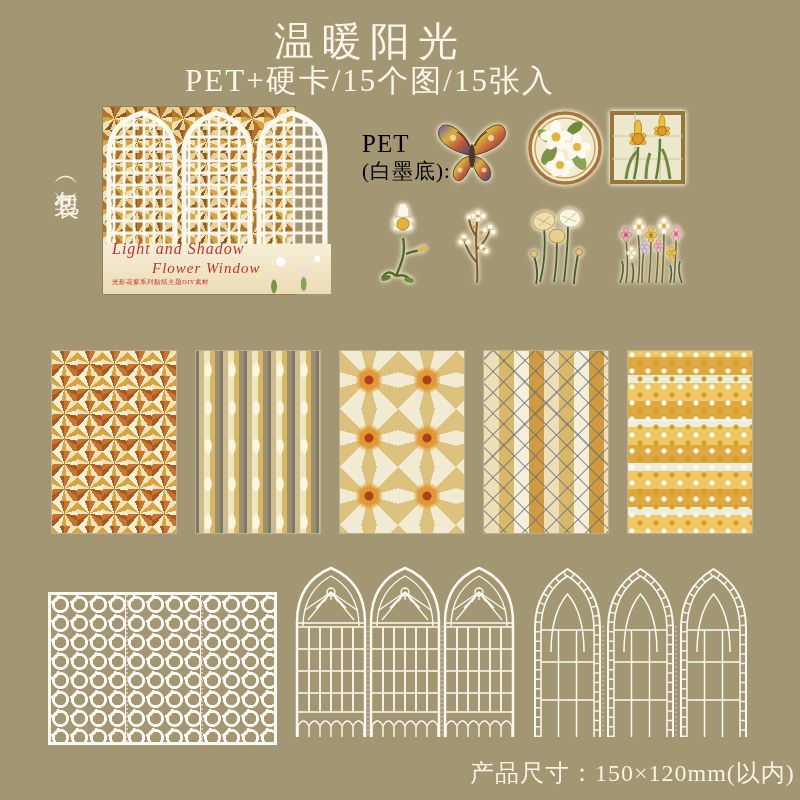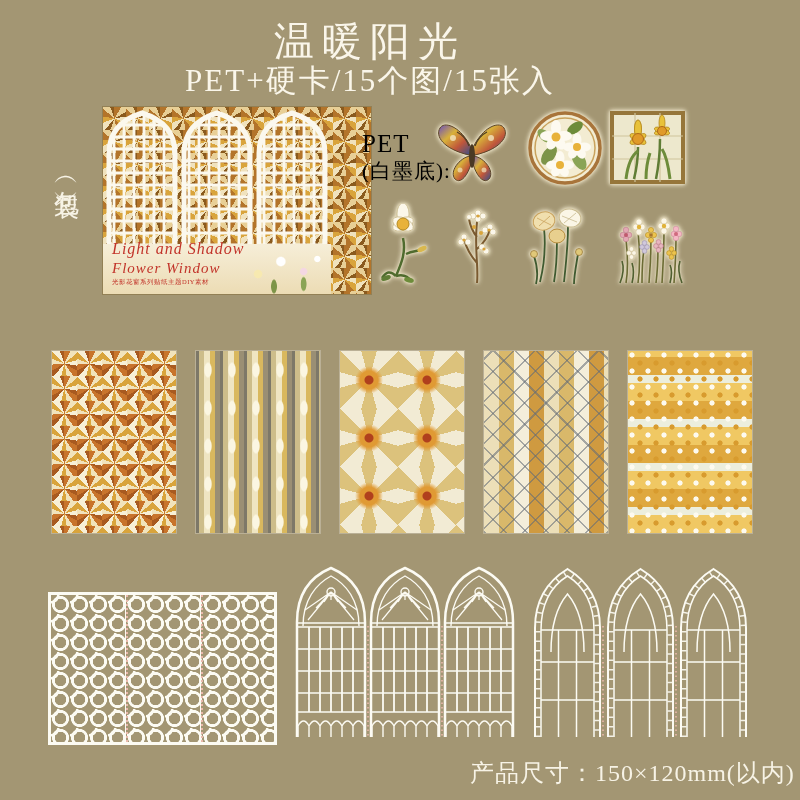--- a/index.html
+++ b/index.html
@@ -12,38 +12,38 @@
   .sec-label{position:absolute;color:#000000;font-size:25px;letter-spacing:1px;}
   .pet-white-label{left:362px;top:130px;line-height:1.15;}
   .pet-white-label .l2{font-size:21px;}
   .pet-clear-label{left:57px;top:312px;}
   .card-label{left:55px;top:546px;font-size:23px;}
   .footer-text{position:absolute;color:#f7f3e6;font-size:24px;top:757px;letter-spacing:1px;}
   .footer-left{left:55px;}
   .footer-right{left:470px;}
 
   
-  .package{position:absolute;left:103px;top:107px;width:268px;height:187px;
+  .package{position:absolute;left:103px;top:107px;width:192px;height:187px;
     background-color:#cf9e4a;
     background-image:repeating-conic-gradient(from 0deg,#b3742a 0 30deg,#e8cf96 30deg 60deg,#8a5a1e 60deg 80deg,#f0e2bd 80deg 110deg,#d9a43c 110deg 140deg);
     background-size:23px 23px;box-shadow:0 0 0 1px rgba(120,95,40,.4);}
   .package .lattice{position:absolute;left:0;top:0;}
   .package .band{position:absolute;left:0;bottom:0;width:228px;height:50px;
     background:linear-gradient(#f6eed8,#ecdcb4);
     background-image:
       radial-gradient(circle 9px at 78% 35%,#ffffff 0 45%,rgba(0,0,0,0) 60%),
       radial-gradient(circle 7px at 88% 55%,#f4d7e2 0 45%,rgba(0,0,0,0) 60%),
       radial-gradient(circle 8px at 68% 60%,#f7e9b0 0 45%,rgba(0,0,0,0) 60%),
       radial-gradient(circle 6px at 94% 30%,#ffffff 0 45%,rgba(0,0,0,0) 60%),
       radial-gradient(ellipse 5px 12px at 75% 85%,#7d9448 0 50%,rgba(0,0,0,0) 65%),
       radial-gradient(ellipse 5px 12px at 88% 80%,#8aa455 0 50%,rgba(0,0,0,0) 65%),
       linear-gradient(#f6eed8,#ecdcb4);}
   .script-lines{position:absolute;left:9px;bottom:8px;color:#c2342a;font-style:italic;line-height:1.25;}
   .script-lines .s1{font-size:16px;letter-spacing:1px;}
-  .script-lines .s2{font-size:15px;letter-spacing:1px;}
+  .script-lines .s2{font-size:15px;letter-spacing:1px;margin-left:40px;}
   .script-lines .s3{font-size:6.5px;font-style:normal;letter-spacing:.5px;}
 
   
   .sticker{position:absolute;filter:drop-shadow(0 0 2.5px #e9e0c2) drop-shadow(0 0 1px #efe7cc);}
 
   
   .sheet{position:absolute;top:351px;width:124px;height:182px;box-shadow:0 0 0 1px rgba(255,255,255,.25);}
   .sheet1{left:52px;background-color:#e6d3a0;
     background-image:repeating-conic-gradient(from 0deg,#c8742c 0 25deg,#f1e3bc 25deg 50deg,#d9a43c 50deg 75deg,#f7efd6 75deg 100deg,#a85a20 100deg 120deg);
     background-size:25px 25px;}

